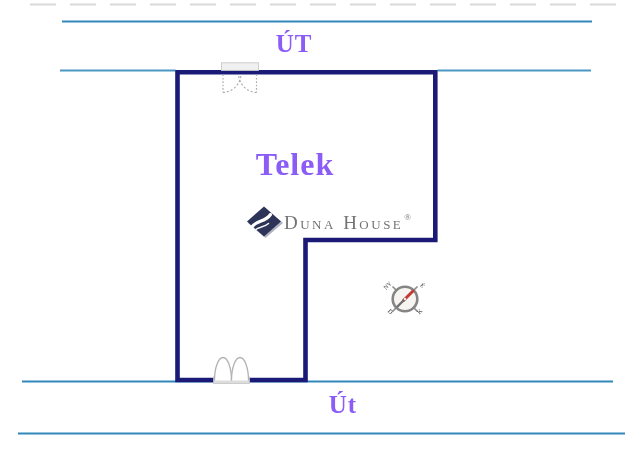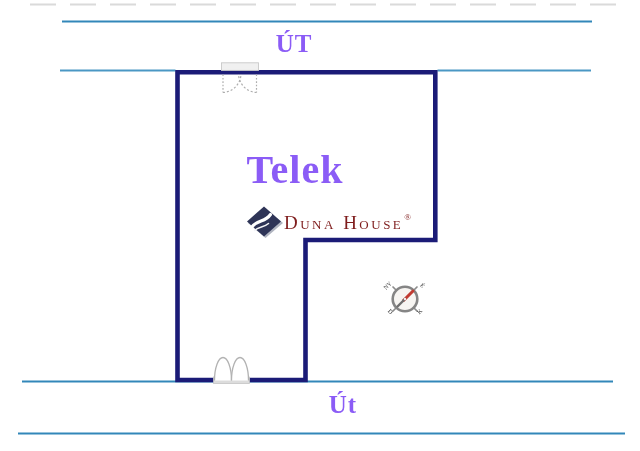--- a/index.html
+++ b/index.html
@@ -13,29 +13,29 @@
   }
   svg.plan { position: absolute; left: 0; top: 0; }
   .label {
     position: absolute;
     color: #8b5cf6;
     font-weight: bold;
     white-space: nowrap;
     transform: translateX(-50%);
   }
   .road-label-top   { left: 294px; top: 30px;  font-size: 25px; letter-spacing: 1px; }
-  .plot-label       { left: 295px; top: 146px; font-size: 40px; letter-spacing: 1px; }
+  .plot-label       { left: 295px; top: 146px; font-size: 32px; letter-spacing: 1px; }
   .road-label-bottom{ left: 343px; top: 391px; font-size: 25px; letter-spacing: 1px; }
   .watermark-text {
     position: absolute;
     left: 284px; top: 212px;
     font-size: 19px;
     font-variant: small-caps;
     letter-spacing: 2.5px;
-    color: #7f1d1d;
+    color: #737373;
     font-weight: normal;
   }
   .watermark-text .reg {
     font-size: 9px;
     vertical-align: 9px;
     letter-spacing: 0;
     margin-left: 1px;
   }
 </style>
 </head>

